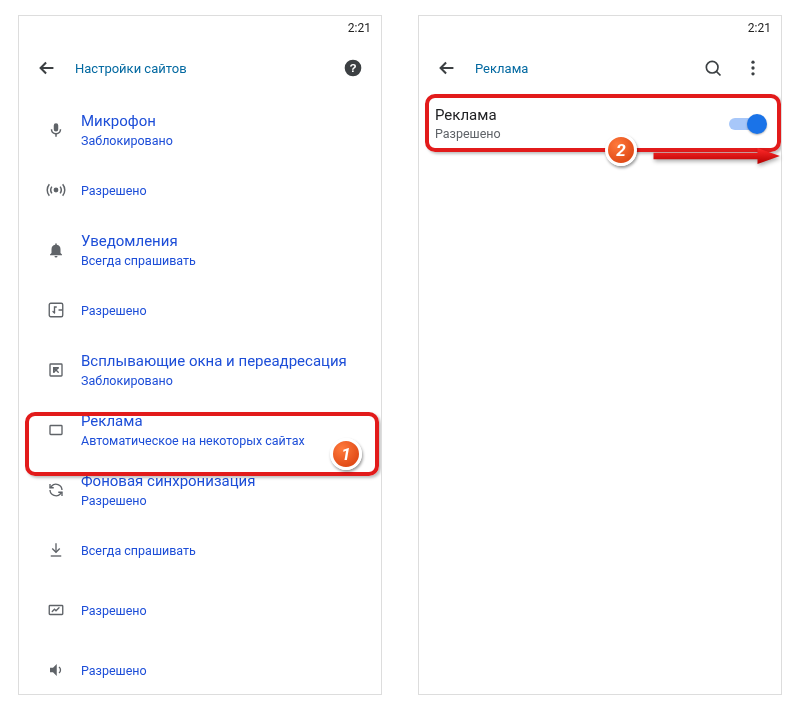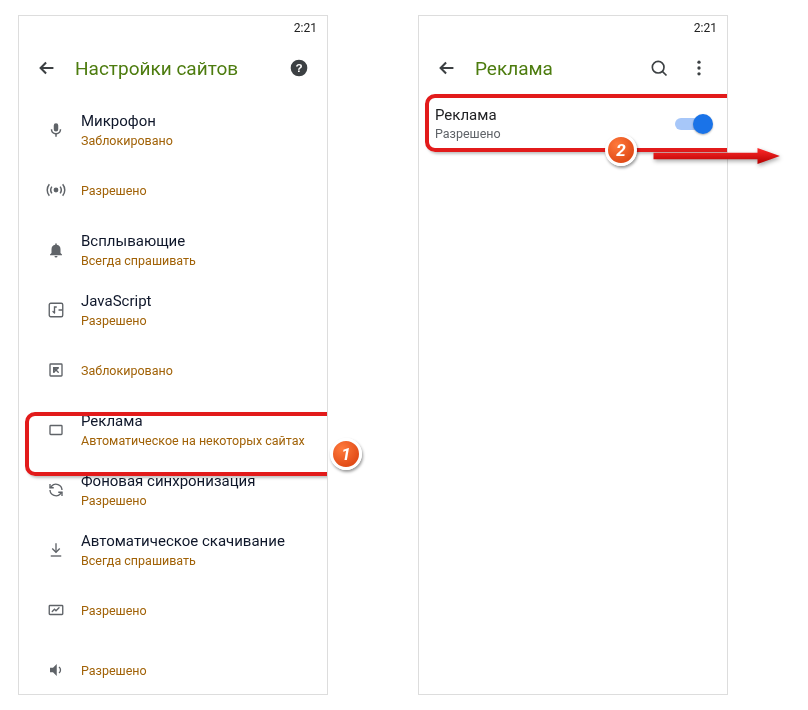--- a/index.html
+++ b/index.html
@@ -5,21 +5,21 @@
   * { box-sizing: border-box; margin: 0; padding: 0; }
   body {
     font-family: Roboto, "Helvetica Neue", Arial, sans-serif;
     background: #fff;
     width: 808px;
     height: 710px;
     position: relative;
   }
   .phone {
     position: absolute;
-    width: 310px;
+    width: 364px;
     height: 680px;
     background: #fff;
     border: 1px solid #ddd;
     overflow: hidden;
   }
   .phone-left { left: 18px; top: 15px; }
   .phone-right { left: 418px; top: 15px; }
 
   .statusbar {
     height: 24px;
@@ -38,22 +38,22 @@
     padding: 0 8px;
   }
   .appbar .back {
     width: 40px; height: 40px;
     display:flex; align-items:center; justify-content:center;
     cursor:pointer;
     color:#3c4043;
   }
   .appbar .title {
     flex: 1;
-    font-size: 19px;
-    color: #4d7c0f;
+    font-size: 13px;
+    color: #0369a1;
     padding-left: 8px;
   }
   .appbar .action {
     width: 40px; height: 40px;
     display:flex; align-items:center; justify-content:center;
     cursor:pointer;
     color:#3c4043;
   }
 
   .list { padding-top: 4px; }
@@ -65,26 +65,26 @@
     cursor: pointer;
   }
   .row .icon {
     width: 50px;
     display:flex; align-items:center; justify-content:center;
     color:#5f6368;
   }
   .row .texts { flex: 1; padding-right: 12px; }
   .row .primary {
     font-size: 15px;
-    color: #0f172a;
+    color: #1d4ed8;
     line-height: 20px;
   }
   .row .secondary {
     font-size: 12.5px;
-    color: #a16207;
+    color: #1d4ed8;
     line-height: 16px;
     margin-top: 2px;
   }
 
   .highlight-1 {
     position: absolute;
     border: 4px solid #e21b1b;
     border-radius: 10px;
     left: 6px;
     width: 354px;
@@ -213,50 +213,50 @@
       </div>
     </div>
 
     <div class="row">
       <div class="icon">
         <svg width="18" height="18" viewBox="0 0 24 24" fill="currentColor">
             <path d="M12 22a2 2 0 0 0 2-2h-4a2 2 0 0 0 2 2zm6-6V11a6 6 0 0 0-5-5.9V4a1 1 0 1 0-2 0v1.1A6 6 0 0 0 6 11v5l-2 2v1h16v-1l-2-2z"></path>
           </svg>
       </div>
       <div class="texts">
-        <div class="primary">Всплывающие</div>
+        <div class="primary">Уведомления</div>
         <div class="secondary">Всегда спрашивать</div>
       </div>
     </div>
 
     <div class="row">
       <div class="icon">
         <svg width="18" height="18" viewBox="0 0 24 24" fill="none" stroke="currentColor" stroke-width="1.8">
             <rect x="3" y="3" width="18" height="18" rx="2"></rect>
             <path d="M13 8h-3v8"></path>
             <path d="M10 16l-2-2" stroke-linecap="round"></path>
             <path d="M20 12h-4" stroke-linecap="round"></path>
           </svg>
       </div>
       <div class="texts">
-        <div class="primary">JavaScript</div>
         <div class="secondary">Разрешено</div>
       </div>
     </div>
 
     <div class="row">
       <div class="icon">
         <svg width="18" height="18" viewBox="0 0 24 24" fill="none" stroke="currentColor" stroke-width="1.8">
             <rect x="4" y="4" width="16" height="16" rx="1"></rect>
             <path d="M9 9l6 6M15 9v6h-6" stroke-linecap="round" transform="rotate(180 12 12)"></path>
             <path d="M15 9H9v6"></path>
             <path d="M9 15l6-6"></path>
           </svg>
       </div>
       <div class="texts">
+        <div class="primary">Всплывающие окна и переадресация</div>
         <div class="secondary">Заблокировано</div>
       </div>
     </div>
 
     <div class="row">
       <div class="icon">
         <svg width="18" height="18" viewBox="0 0 24 24" fill="none" stroke="currentColor" stroke-width="1.8">
             <rect x="4" y="6" width="16" height="12" rx="1"></rect>
           </svg>
       </div>
@@ -283,21 +283,20 @@
 
     <div class="row">
       <div class="icon">
         <svg width="18" height="18" viewBox="0 0 24 24" fill="none" stroke="currentColor" stroke-width="1.8">
             <path d="M12 3v12"></path>
             <path d="M7 10l5 5 5-5"></path>
             <path d="M5 20h14"></path>
           </svg>
       </div>
       <div class="texts">
-        <div class="primary">Автоматическое скачивание</div>
         <div class="secondary">Всегда спрашивать</div>
       </div>
     </div>
 
     <div class="row">
       <div class="icon">
         <svg width="18" height="18" viewBox="0 0 24 24" fill="none" stroke="currentColor" stroke-width="1.8">
             <rect x="3" y="6" width="18" height="12" rx="1"></rect>
             <path d="M7 14l3-3 2 2 4-4" stroke-linecap="round"></path>
           </svg>

